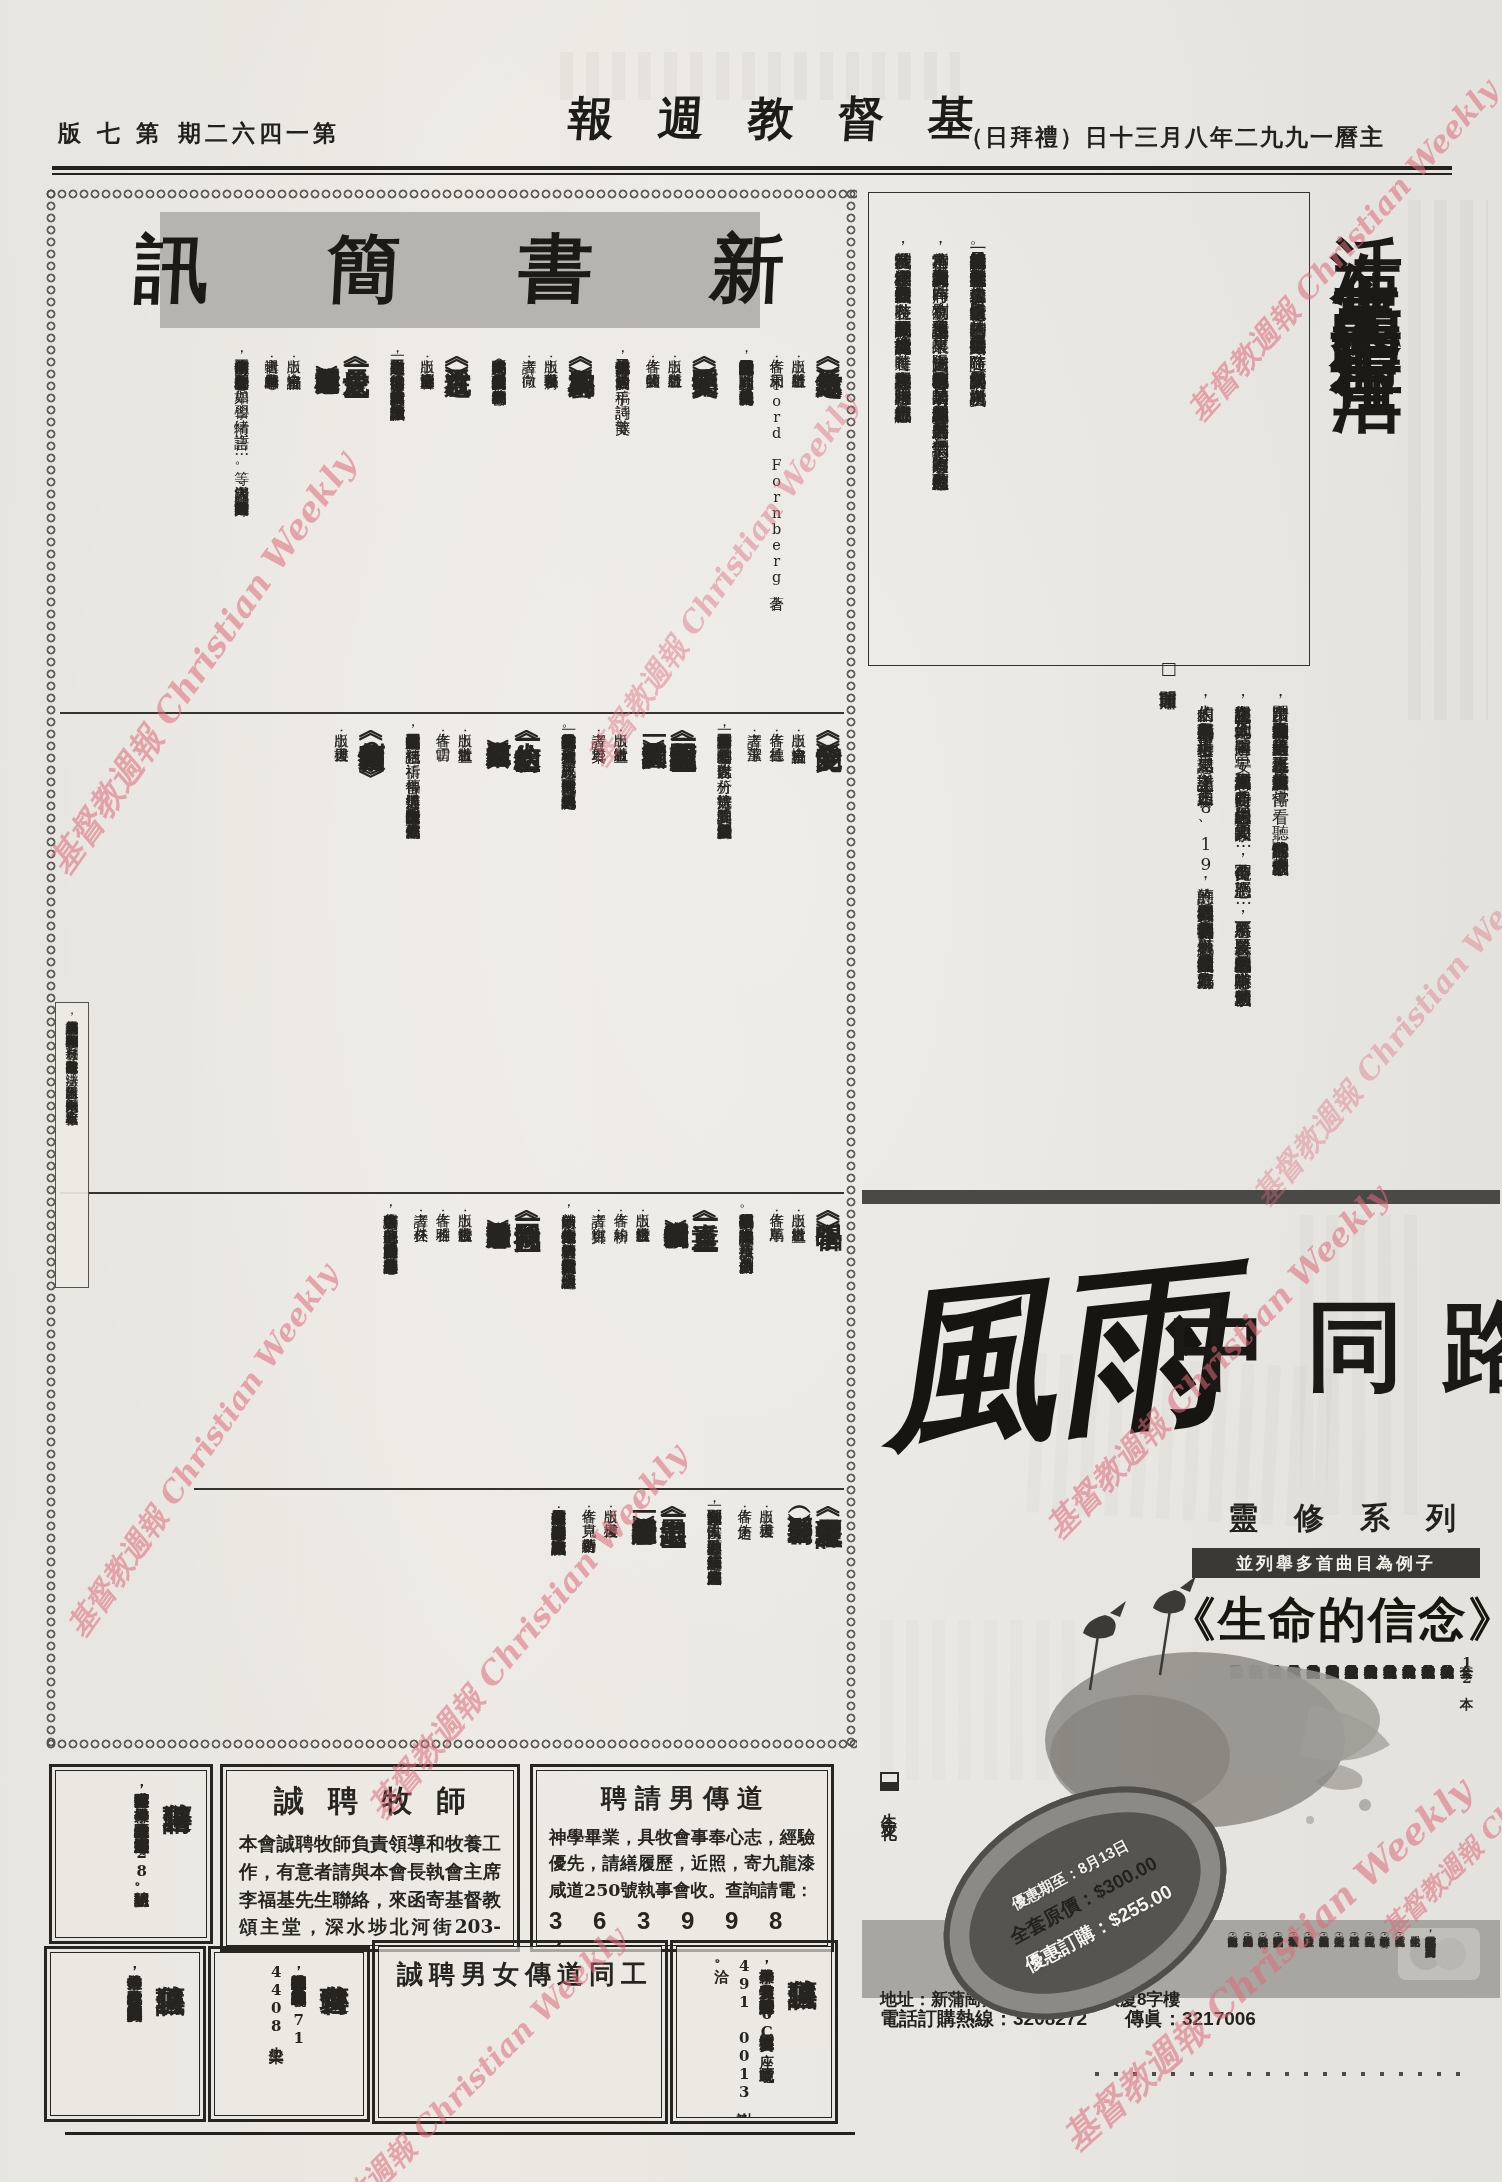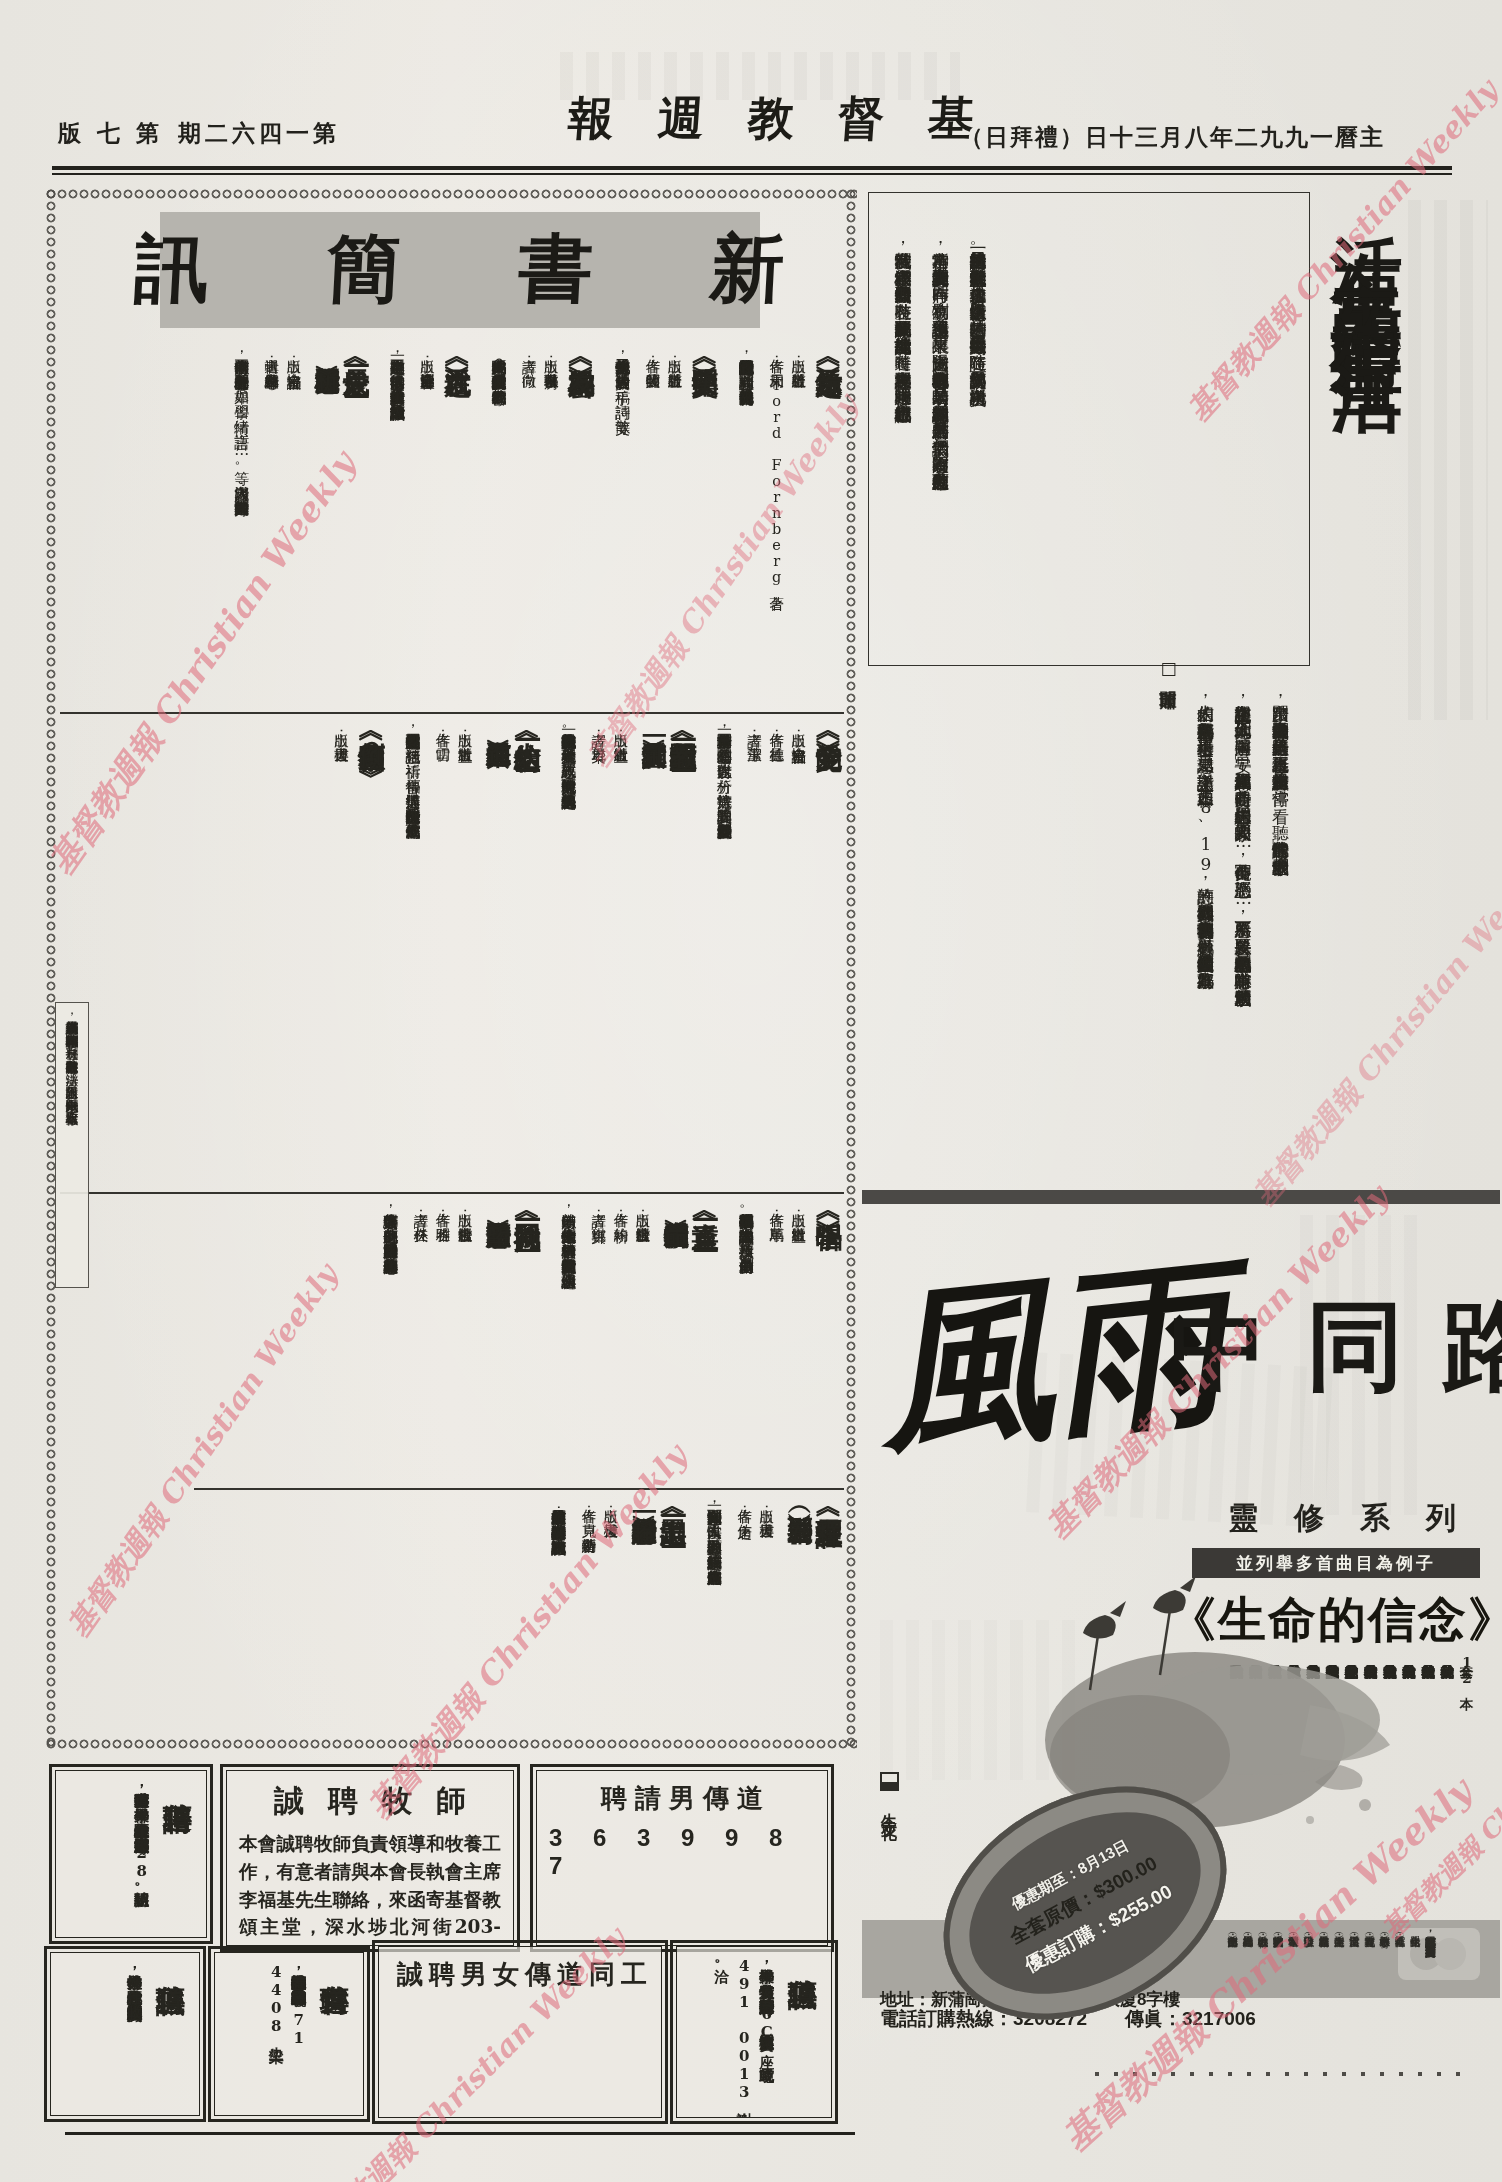--- a/index.html
+++ b/index.html
@@ -368,20 +368,21 @@
     <div class="cvt v">聘請傳道</div>
     <div class="cvb v" style="height:100%;">香港南區教會聘男女傳道，神學畢業，具牧會經驗優先，有意函履歷近照寄香港郵箱128號招聘組。</div>
   </div>
 </div>
 <div class="abs cbox" style="left:226px;top:1770px;width:288px;height:176px;">
   <div class="ctitle-h">誠聘牧師</div>
   <div class="cbody-h">本會誠聘牧師負責領導和牧養工作，有意者請與本會長執會主席李福基先生聯絡，來函寄基督教頌主堂，深水埗北河街203-209號二樓，或電38885770</div>
 </div>
 <div class="abs cbox" style="left:536px;top:1770px;width:292px;height:176px;">
   <div class="ctitle-h small">聘請男傳道</div>
+  <div class="cbody-h" style="font-size:17.5px;">神學畢業，具牧會事奉心志，經驗優先，請繕履歷，近照，寄九龍漆咸道250號執事會收。查詢請電：</div>
   <div class="cphone">3 6 3 9 9 8 7</div>
 </div>
 
 <div class="abs cbox" style="left:50px;top:1952px;width:150px;height:164px;">
   <div class="cvert">
     <div class="cvt v">誠聘傳道</div>
     <div class="cvb v" style="height:100%;">神學畢業男性，具牧會經驗者尤佳，有意請繕履歷附近照寄調景嶺四區九十六號錫安堂收。</div>
   </div>
 </div>
 <div class="abs cbox" style="left:214px;top:1952px;width:150px;height:164px;">

